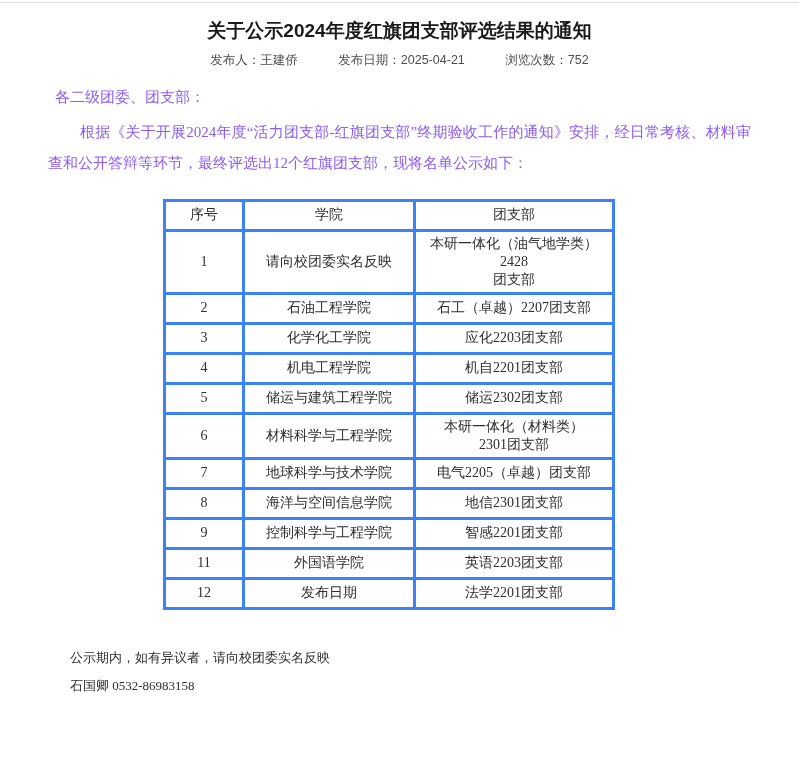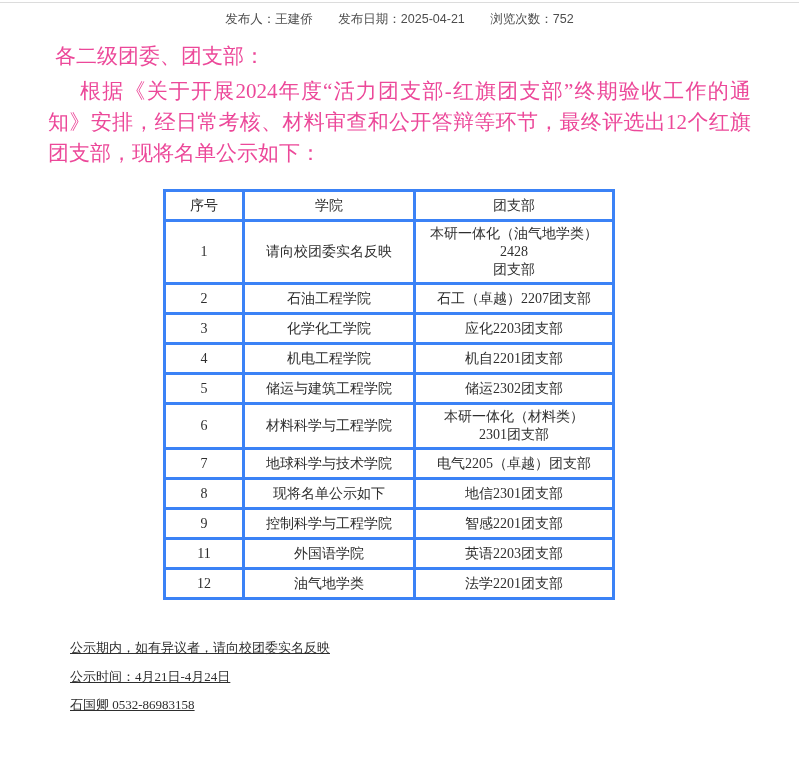--- a/index.html
+++ b/index.html
@@ -28,26 +28,26 @@
     line-height: 1.3;
     font-family: "Liberation Sans", "DejaVu Sans", sans-serif;
   }
   .meta-line {
     margin-top: 8px;
     text-align: center;
     font-size: 12.5px;
     color: #4d4d4d;
     font-family: "Liberation Sans", "DejaVu Sans", sans-serif;
   }
-  .meta-group + .meta-group { margin-left: 22px; }
+  .meta-group + .meta-group { margin-left: 37px; }
   .content {
     padding: 0 44px;
-    font-size: 21px;
+    font-size: 15px;
     line-height: 31px;
-    color: #ec4899;
+    color: #8b5cf6;
   }
   .salutation {
     margin: 13px 0 0 0;
     text-indent: 11px;
   }
   .para {
     margin: 4px;
     text-indent: 32px;
     text-align: justify;
   }
@@ -70,29 +70,30 @@
     overflow: hidden;
   }
   .result-table td.branch-cell { white-space: pre-line; }
   .footer {
     margin-top: 34px;
     padding-left: 70px;
     font-size: 13px;
     line-height: 28.5px;
     color: #2e2e2e;
   }
-  .footer p { margin: 0; text-decoration: underline; }
+  .footer p { margin: 0; }
 </style>
 </head>
 <body>
 
 <div class="page">
 
   <div class="top-divider"></div>
 
+  <h1 class="page-title">关于公示2024年度红旗团支部评选结果的通知</h1>
 
   <div class="meta-line">
     <span class="meta-group"><span>发布人：</span><span>王建侨</span></span>
     <span class="meta-group"><span>发布日期：</span><span>2025-04-21</span></span>
     <span class="meta-group"><span>浏览次数：</span><span>752</span></span>
   </div>
 
   <div class="content">
     <p class="salutation">各二级团委、团支部：</p>
     <p class="para">根据《关于开展2024年度“活力团支部-红旗团支部”终期验收工作的通知》安排，经日常考核、材料审查和公开答辩等环节，最终评选出12个红旗团支部，现将名单公示如下：</p>
@@ -144,41 +145,40 @@
         <td class="branch-cell">本研一体化（材料类）
 2301团支部</td>
       </tr>
       <tr>
         <td>7</td>
         <td>地球科学与技术学院</td>
         <td class="branch-cell">电气2205（卓越）团支部</td>
       </tr>
       <tr>
         <td>8</td>
-        <td>现将名单公示如下</td>
+        <td>海洋与空间信息学院</td>
         <td class="branch-cell">地信2301团支部</td>
       </tr>
       <tr>
         <td>9</td>
         <td>控制科学与工程学院</td>
         <td class="branch-cell">智感2201团支部</td>
       </tr>
       <tr>
         <td>11</td>
         <td>外国语学院</td>
         <td class="branch-cell">英语2203团支部</td>
       </tr>
       <tr>
         <td>12</td>
-        <td>油气地学类</td>
+        <td>发布日期</td>
         <td class="branch-cell">法学2201团支部</td>
       </tr>
     </tbody>
   </table>
 
   <div class="footer">
     <p>公示期内，如有异议者，请向校团委实名反映</p>
-    <p>公示时间：4月21日-4月24日</p>
     <p>石国卿 0532-86983158</p>
 
   </div>
 
 </div>
 
 </body></html>

